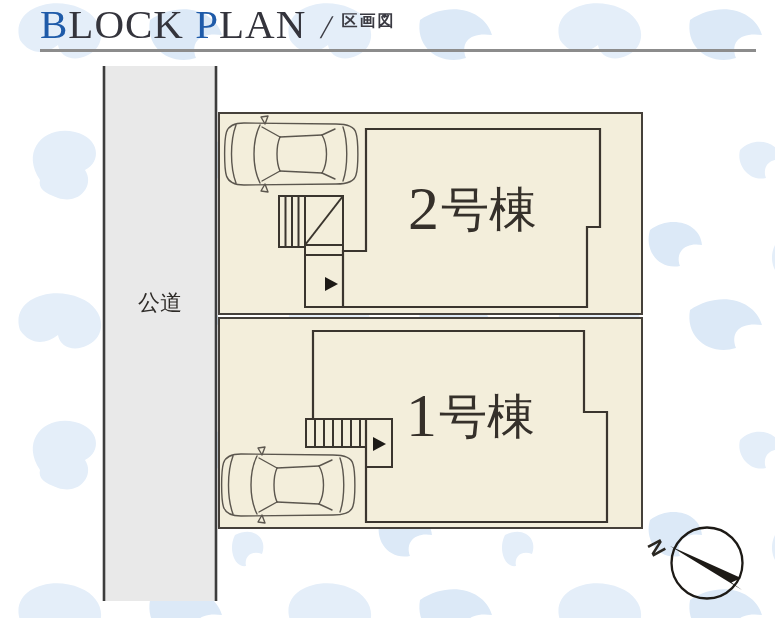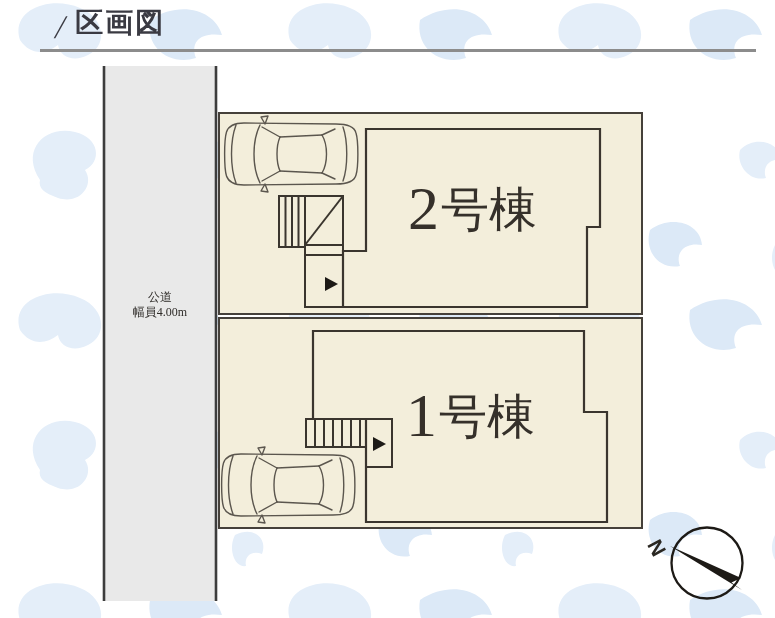--- a/index.html
+++ b/index.html
@@ -19,32 +19,32 @@
     font-size:41px;line-height:1;letter-spacing:1px;font-weight:400;
     margin:0;color:#34343c;
   }
   .title .accent{color:#1f5ba9;}
   .separator{
     font-family:"Liberation Serif","DejaVu Serif",serif;
     font-size:33px;line-height:1;color:#3a3a42;
     margin:0 10px 1px 16px;transform:skewX(-12deg);display:inline-block;
   }
   .subtitle{
-    font-size:28px;font-weight:bold;color:#3a3a42;letter-spacing:2px;
-    margin-bottom:3px;
+    font-size:16px;font-weight:bold;color:#3a3a42;letter-spacing:2px;
+    margin-bottom:13px;
   }
   .divider{
     position:absolute;left:40px;top:49px;width:716px;height:3px;
     background:#8c8c8c;z-index:5;
   }
   
   .road-label{
     position:absolute;left:104px;top:290px;width:112px;text-align:center;
     font-family:"Liberation Serif","DejaVu Serif",serif;
-    font-size:12px;line-height:1.22;color:#2e2b28;z-index:4;
+    font-size:22px;line-height:1.22;color:#2e2b28;z-index:4;
   }
   .bldg-label{
     position:absolute;display:flex;align-items:flex-end;z-index:4;
     color:#35302a;font-family:"Liberation Serif","DejaVu Serif",serif;
   }
   .bldg-label .num{font-size:62px;line-height:0.92;}
   .bldg-label .suffix{font-size:48px;line-height:1;margin:0 0 3px 2px;font-weight:500;}
   .bldg-label.b2{left:408px;top:180px;}
   .bldg-label.b1{left:406px;top:387px;}
   .north-label{
@@ -134,28 +134,28 @@
   <use href="#car-shape" x="222" y="121"></use>
   <use href="#car-shape" x="219" y="452"></use>
 
   <g>
     <circle cx="707" cy="563" r="35.5" stroke="#1d1a16" stroke-width="2.3" fill="none"></circle>
     <path d="M670,546 L741,578 L731.5,582.5 L742,590 Z" fill="#1d1a16"></path>
   </g>
 </svg>
 
 <div class="header">
+  <h1 class="title"><span class="accent">B</span><span>LOCK </span><span class="accent">P</span><span>LAN</span></h1>
   <span class="separator">/</span>
   <span class="subtitle">区画図</span>
 </div>
 <div class="divider"></div>
 
 <div class="road-label">
   <div>公道</div>
-  <div>幅員4.00m</div>
 </div>
 
 <div class="bldg-label b2">
   <span class="num">2</span>
   <span class="suffix">号棟</span>
 </div>
 
 <div class="bldg-label b1">
   <span class="num">1</span>
   <span class="suffix">号棟</span>

